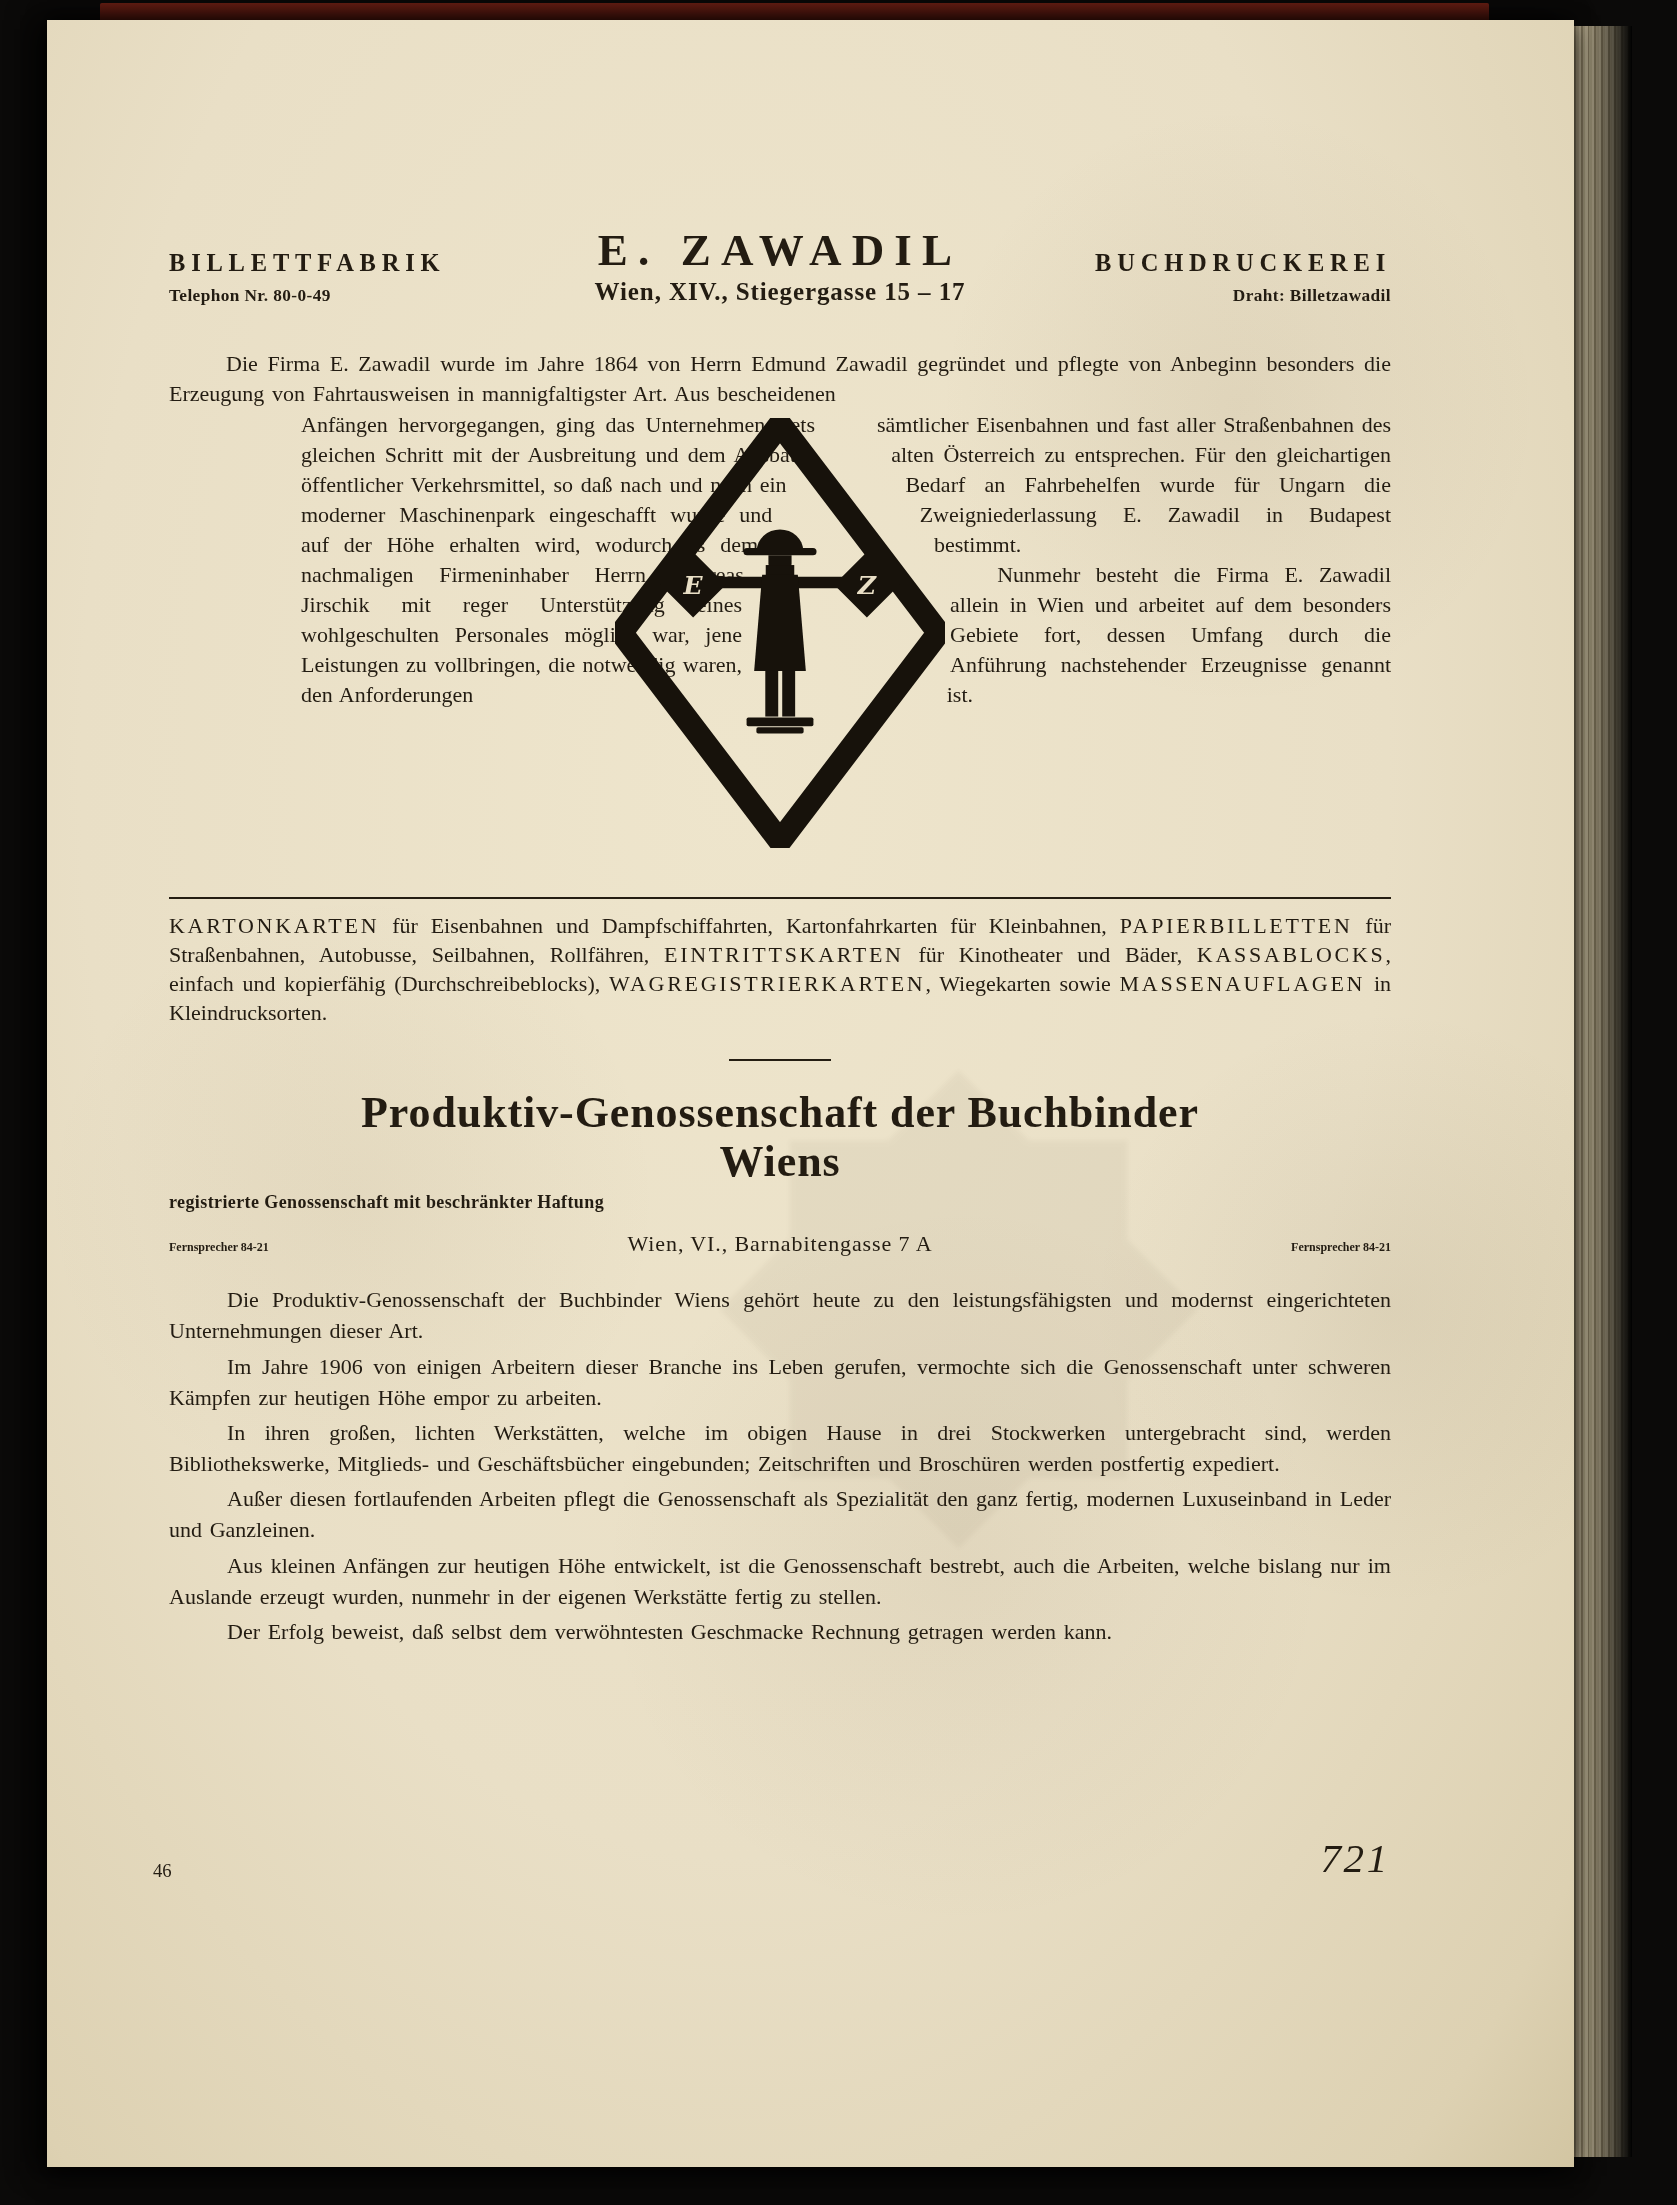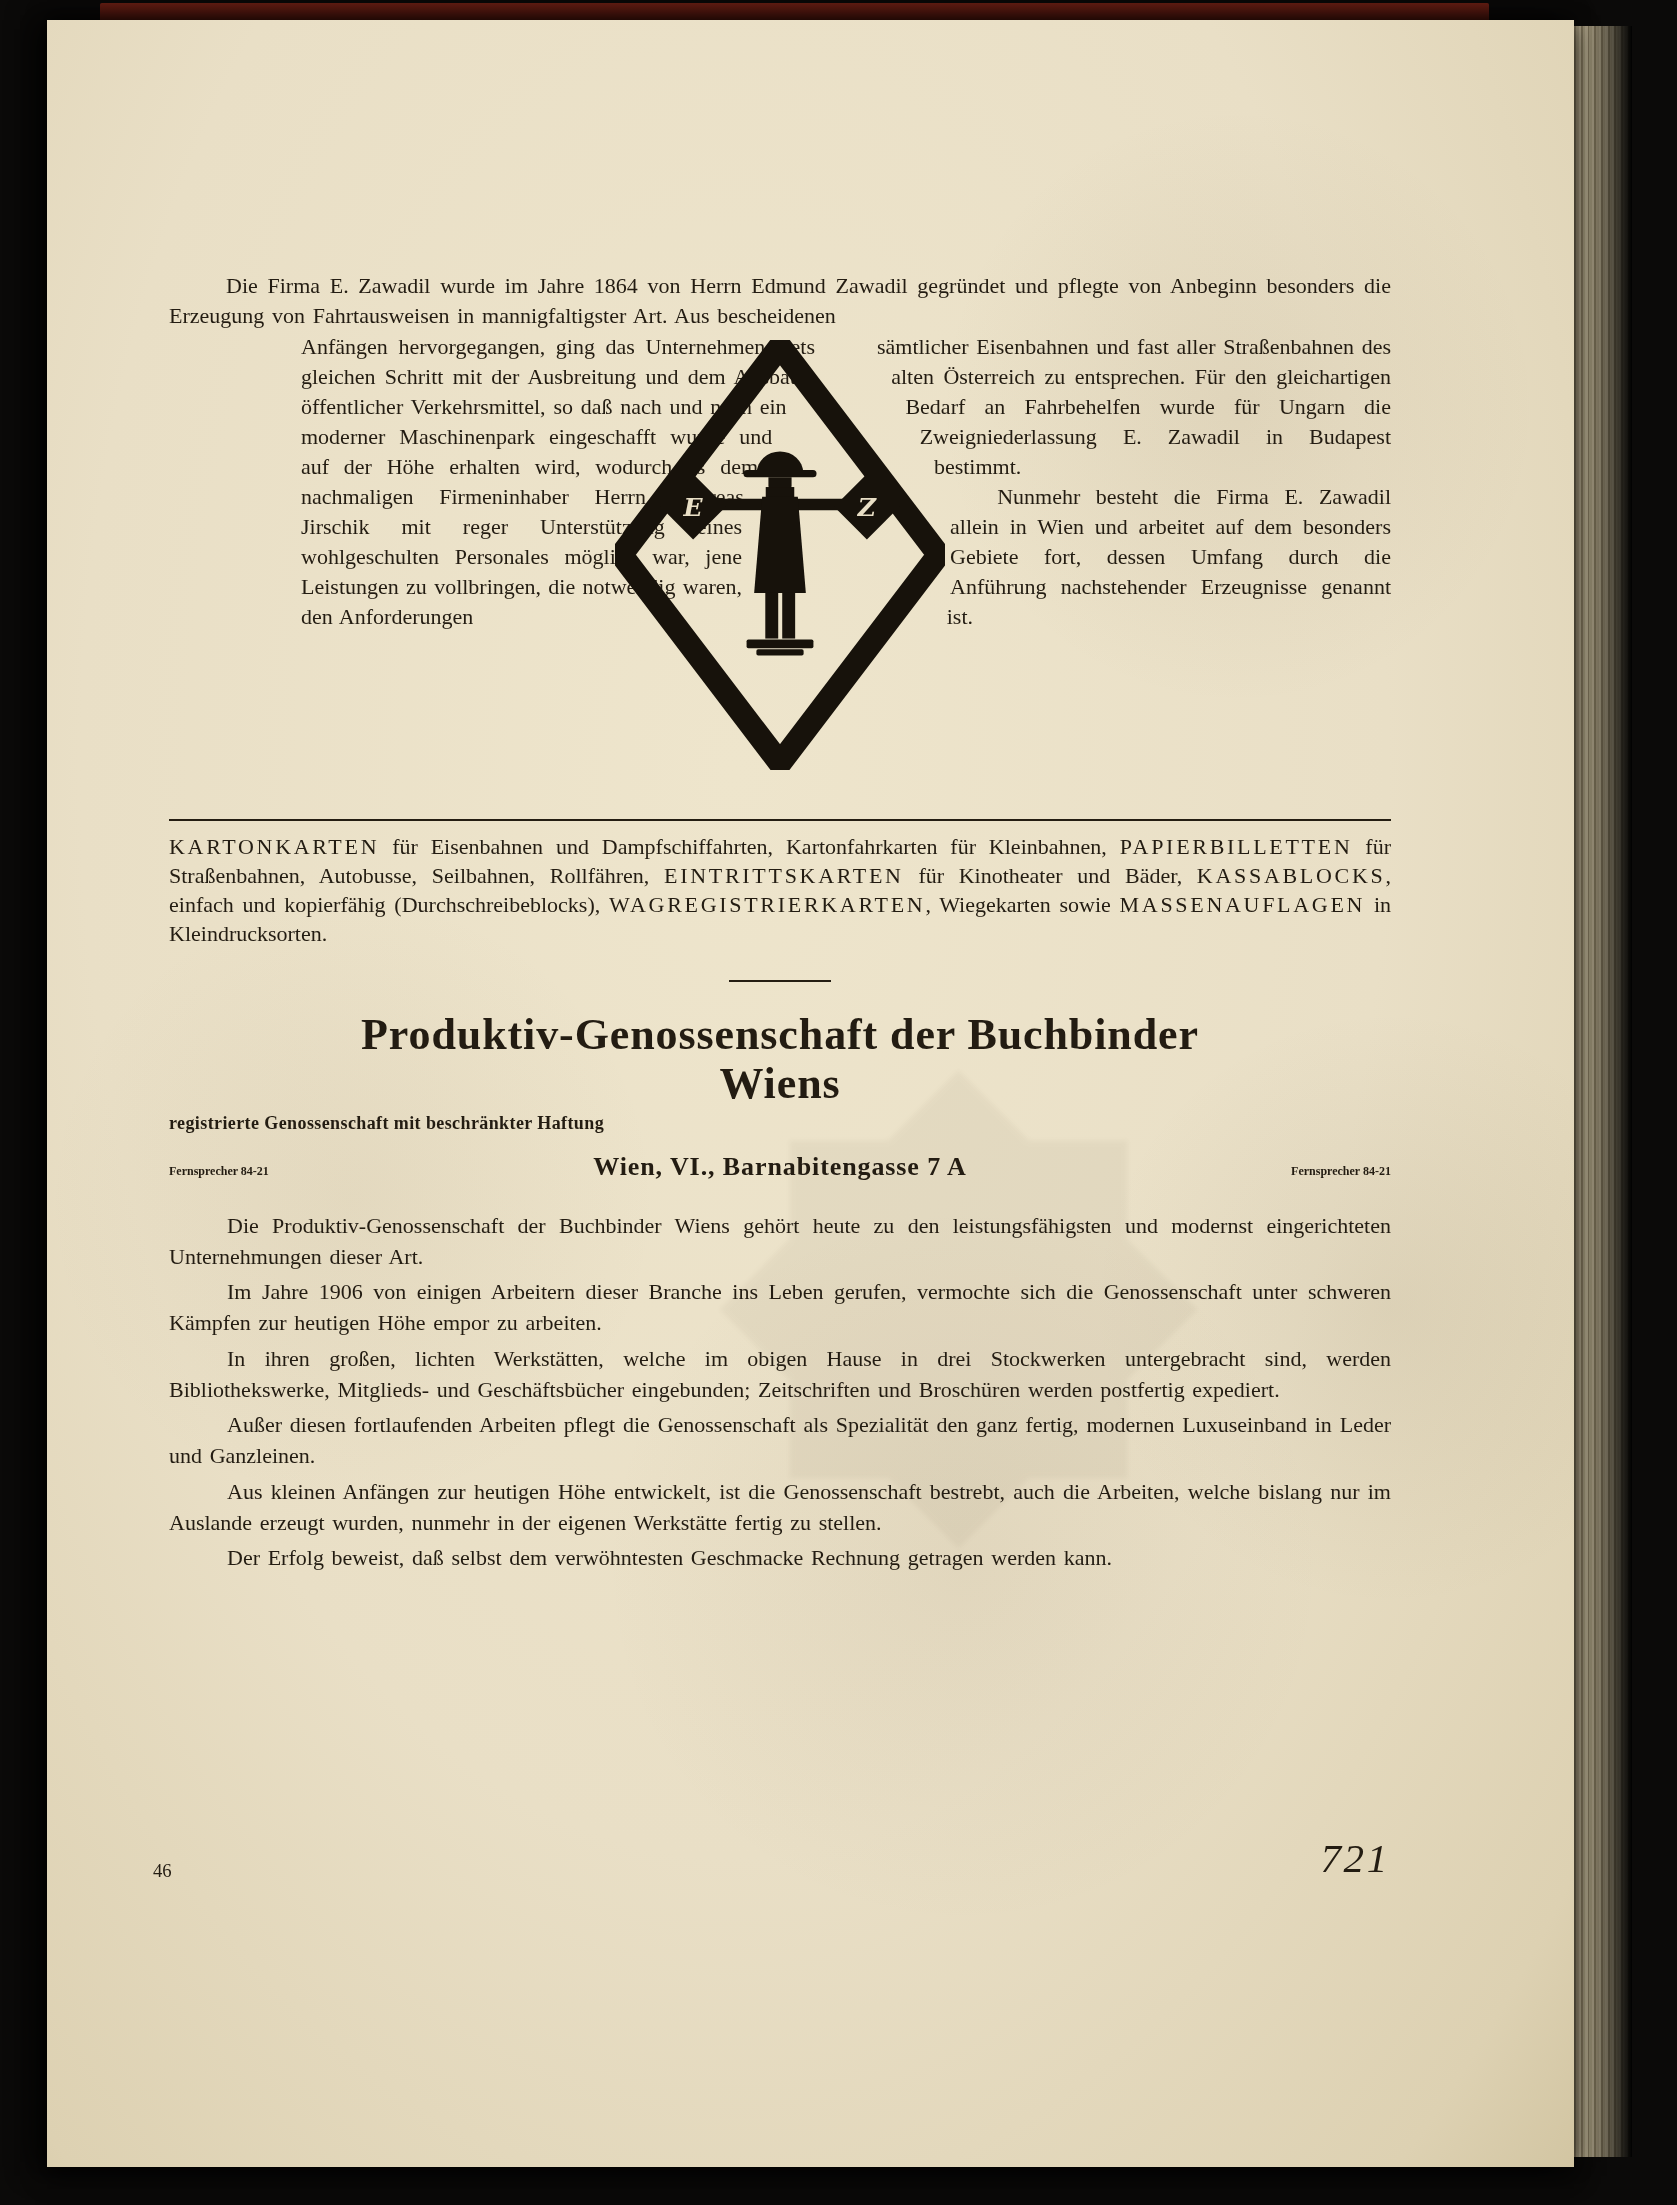--- a/index.html
+++ b/index.html
@@ -86,21 +86,21 @@
   .rule-full { margin-top: 20.5px; height: 1.8px; background: #241d12; }
   .products { margin: 11.6px 0 0; font-size: 22px; line-height: 29px; text-align: justify; word-spacing: 1.8px; }
   .seg-caps { letter-spacing: 2.7px; }
   .rule-short { width: 102px; height: 1.8px; background: #241d12; margin: 32px auto 0; }
 
   
   .bb-title { margin: 27.6px 0 0; text-align: center; font-size: 44px; line-height: 1.12; font-weight: bold; letter-spacing: 0.9px; }
   .bb-sub { text-align: left; font-size: 18px; font-weight: bold; margin-top: 5px; letter-spacing: 0.4px; }
   .bb-contact { display: flex; justify-content: space-between; align-items: baseline; margin-top: 18px; }
   .bb-phone { font-size: 12px; font-weight: bold; }
-  .bb-address { font-size: 26px; font-weight: bold; letter-spacing: 0.9px; }
+  .bb-address { font-size: 22px; font-weight: normal; letter-spacing: 0.9px; }
   .bb-body { margin-top: 27.6px; }
   .bp { margin: 0 0 4.4px; font-size: 22px; line-height: 31px; text-align: justify; text-indent: 58px; word-spacing: 2.2px; }
 
   .footer-row {
     position: absolute; left: 106px; right: 184px; top: 1814px;
     display: flex; justify-content: space-between; align-items: flex-end;
   }
   .sig { font-size: 18.7px; }
   .pageno { font-size: 41px; font-style: italic; letter-spacing: 2.7px; }
 </style>
@@ -113,20 +113,34 @@
 
   <div class="page">
     <div class="mottle"></div>
     <svg class="ghost-star" viewBox="0 0 1100 1100">
       <rect x="170" y="170" width="760" height="760"></rect>
       <rect x="170" y="170" width="760" height="760" transform="rotate(45 550 550)"></rect>
     </svg>
 
     <div class="content">
 
+      <header class="masthead">
+        <div class="mh-left">
+          <div class="mh-label">BILLETTFABRIK</div>
+          <div class="mh-sub">Telephon Nr. 80-0-49</div>
+        </div>
+        <div class="mh-center">
+          <div class="mh-title">E. ZAWADIL</div>
+          <div class="mh-address">Wien, XIV., Stiegergasse 15 – 17</div>
+        </div>
+        <div class="mh-right">
+          <div class="mh-label">BUCHDRUCKEREI</div>
+          <div class="mh-sub">Draht: Billetzawadil</div>
+        </div>
+      </header>
 
       <p class="intro">Die Firma E. Zawadil wurde im Jahre 1864 von Herrn Edmund Zawadil gegründet und pflegte von Anbeginn besonders die Erzeugung von Fahrtausweisen in mannigfaltigster Art. Aus bescheidenen</p>
 
       <section class="wrap-section">
         <div class="col col-left">
           <div class="cut-right"></div>
           <p class="colp">Anfängen hervorgegangen, ging das Unternehmen stets gleichen Schritt mit der Ausbreitung und dem Ausbau öffentlicher Verkehrsmittel, so daß nach und nach ein moderner Maschinenpark eingeschafft wurde und auf der Höhe erhalten wird, wodurch es dem nachmaligen Firmeninhaber Herrn Andreas Jirschik mit reger Unterstützung eines wohlgeschulten Personales möglich war, jene Leistungen zu vollbringen, die notwendig waren, den Anforderungen</p>
         </div>
         <div class="col col-right">
           <div class="cut-left"></div>

